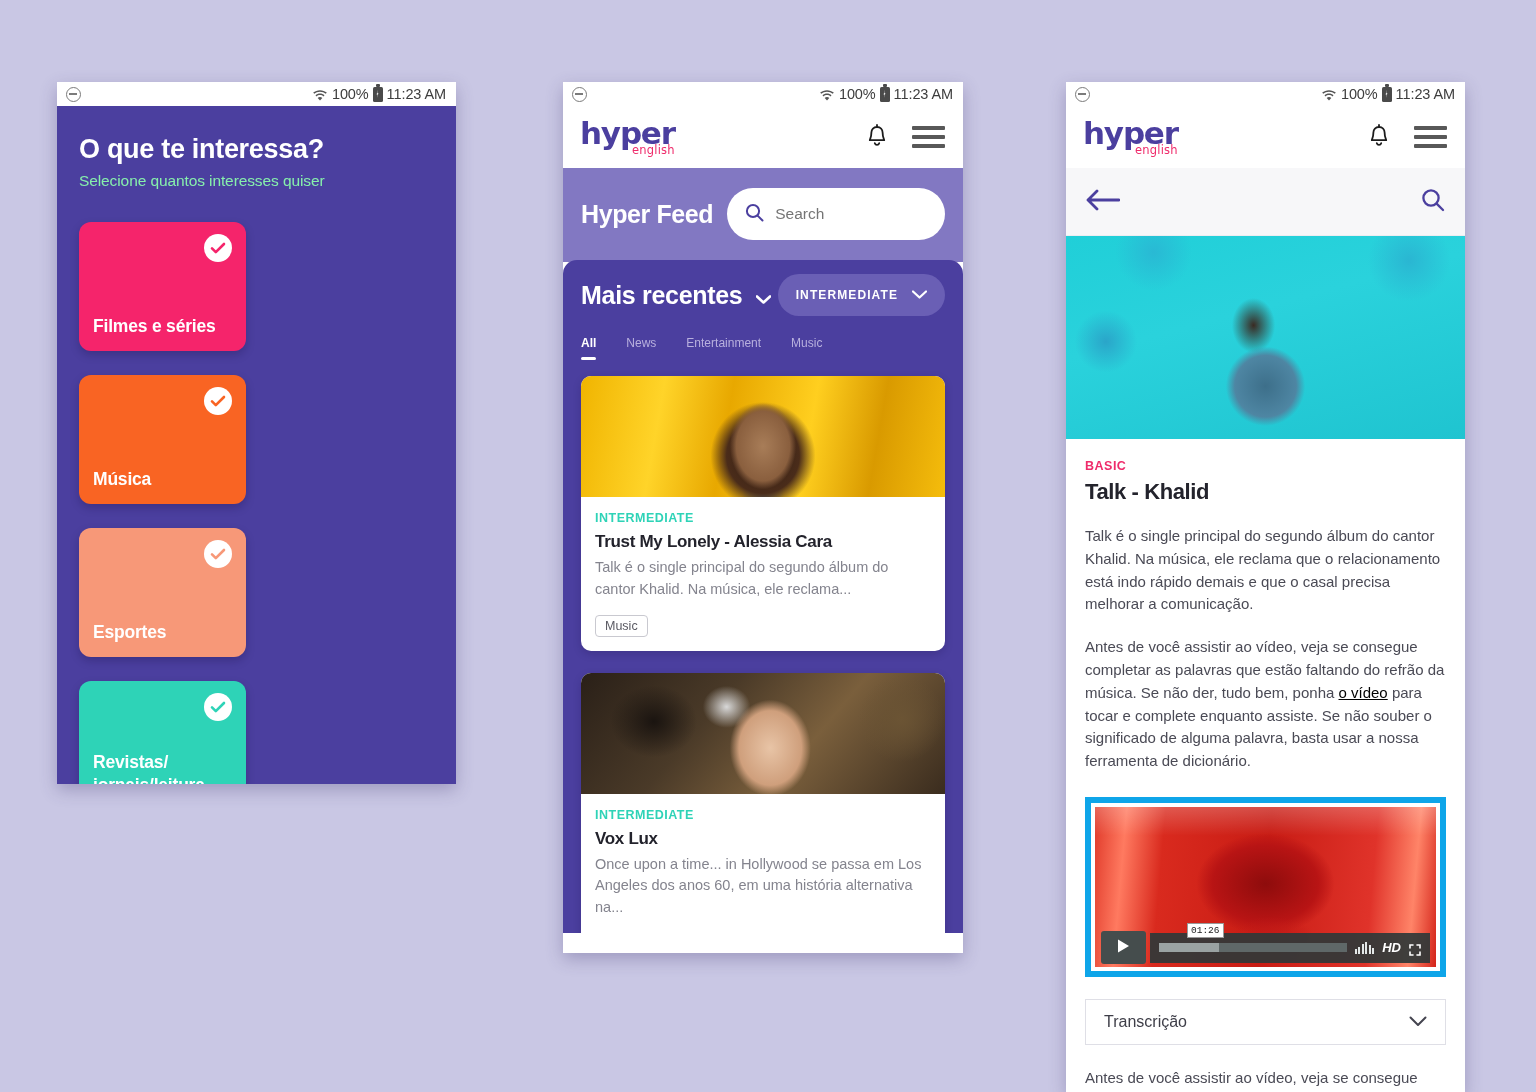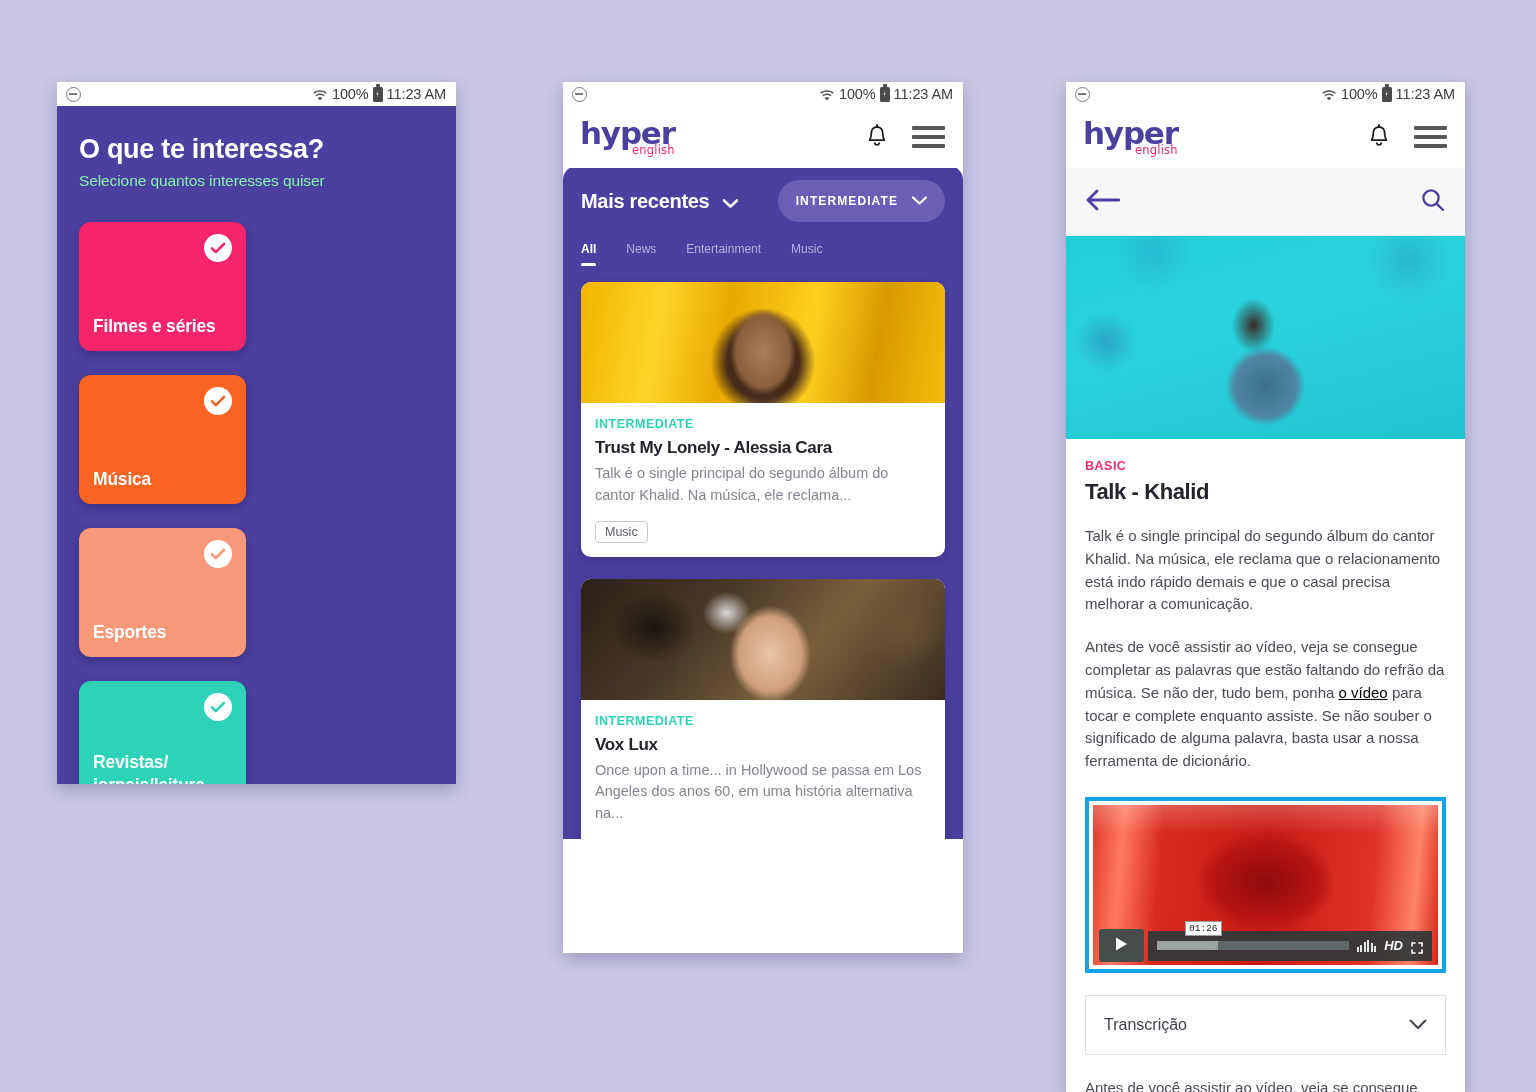--- a/index.html
+++ b/index.html
@@ -105,21 +105,21 @@
   }
   .search-input {
     border:none; outline:none; font-size:15.5px; color:#6e6e6e; width:100%;
     font-family:inherit; background:transparent;
   }
   .feed-filters {
     background:#4b3f9f; padding: 14px 18px 0 18px; border-radius:14px 14px 0 0; margin-top:-2px;
   }
   .filter-row { display:flex; align-items:center; }
   .sort-btn {
-    background:none; border:none; color:#fff; font-size:20px; font-weight:bold;
+    background:none; border:none; color:#fff; font-size:25px; font-weight:bold;
     display:flex; align-items:center; gap:14px; cursor:pointer; font-family:inherit; letter-spacing:-.3px;
   }
   .level-chip {
     margin-left:auto; background:#6a5fb5; border:none; border-radius:22px; height:42px;
     padding: 0 18px; display:flex; align-items:center; gap:14px; cursor:pointer;
     color:#fff; font-size:12px; font-weight:bold; letter-spacing:1.1px; font-family:inherit;
   }
   .tabs { display:flex; gap:30px; margin-top:20px; }
   .tab {
     background:none; border:none; color:#b8b0de; font-size:12px; cursor:pointer;
@@ -150,21 +150,21 @@
     height: 68px; background:#f7f7f9; display:flex; align-items:center;
     padding: 0 20px; border-bottom:1px solid #ededf1;
   }
   .art-hero { height: 203px; width:100%; position:relative; overflow:hidden; }
   .art-body { padding: 20px 19px 0 19px; background:#fff; }
   .art-level { color:#ef2b6b; font-size:12.5px; font-weight:bold; letter-spacing:.5px; }
   .art-title { font-size:22px; font-weight:bold; color:#23232c; margin-top:6px; letter-spacing:-.4px; }
   .art-p { font-size:15px; color:#4a4a55; line-height:1.52; margin-top:20px; }
   .art-link { color:#000000; }
   .video-wrap {
-    margin-top: 24px; border:4px solid #0ea5e9; padding:4px; background:#fff;
+    margin-top: 24px; border:6px solid #0ea5e9; padding:4px; background:#fff;
   }
   .video-frame { height:160px; position:relative; overflow:hidden; }
   .vid-controls {
     position:absolute; left:0; right:0; bottom:0; height:38px; display:flex; align-items:center; padding:0 2px;
   }
   .vid-play {
     width:45px; height:33px; background:#454d4d; border-radius:3px; display:flex; align-items:center;
     justify-content:center; cursor:pointer; margin-left:4px;
   }
   .vid-bar {
@@ -175,21 +175,21 @@
   .vid-progress i { position:absolute; left:0; top:0; bottom:0; width:32%; background:#9aa2a2; }
   .vid-time {
     position:absolute; left:28px; top:-20px; background:#fff; border:1px solid #999;
     font-size:9.5px; padding:1px 3px; color:#222; font-family:"Liberation Mono", monospace;
   }
   .vid-eq { display:flex; gap:1.5px; align-items:flex-end; height:12px; }
   .vid-eq i { width:2px; background:#e4e8e8; }
   .vid-hd { color:#fff; font-size:13px; font-weight:bold; font-style:italic; }
   .vid-fs { width:12px; height:12px; position:relative; }
   .accordion {
-    margin-top: 22px; border:1px solid #dfdfe6; height:60px; display:flex; align-items:center;
+    margin-top: 22px; border:1px solid #dfdfe6; height:46px; display:flex; align-items:center;
     padding: 0 18px; cursor:pointer; background:#fff;
   }
   .acc-label { font-size:16px; color:#3e3e48; }
   .acc-caret { margin-left:auto; }
   .art-tail { font-size:15px; color:#4a4a55; line-height:1.52; margin-top:22px; }
 
   
   .img-alessia {
     background:
       radial-gradient(ellipse 46px 60px at 50% 58%, #a87d58 0%, #8a5f3e 58%, rgba(138,95,62,0) 72%),
@@ -329,20 +329,34 @@
             </svg>
         </span>
       </button>
       <button class="menu-btn">
         <i></i>
           <i></i>
           <i></i>
       </button>
     </div>
 
+    <div class="feed-hero">
+      <div class="feed-hero-row">
+        <div class="feed-title">Hyper Feed</div>
+        <div class="search-box">
+          <span>
+            <svg width="19" height="19" viewBox="0 0 19 19">
+                <circle cx="8" cy="8" r="6.1" stroke="#4b3f9f" stroke-width="2" fill="none"></circle>
+                <path d="M12.6 12.6L17.5 17.5" stroke="#4b3f9f" stroke-width="2" stroke-linecap="round"></path>
+              </svg>
+          </span>
+          <input class="search-input" type="text" placeholder="Search" style="">
+        </div>
+      </div>
+    </div>
 
     <div class="feed-filters">
       <div class="filter-row">
         <button class="sort-btn">
           <span>Mais recentes</span>
           <span>
             <svg width="15" height="9" viewBox="0 0 15 9">
                 <path d="M1 1.5l6.5 6 6.5-6" stroke="#fff" stroke-width="2.6" fill="none" stroke-linecap="round" stroke-linejoin="round"></path>
               </svg>
           </span>

